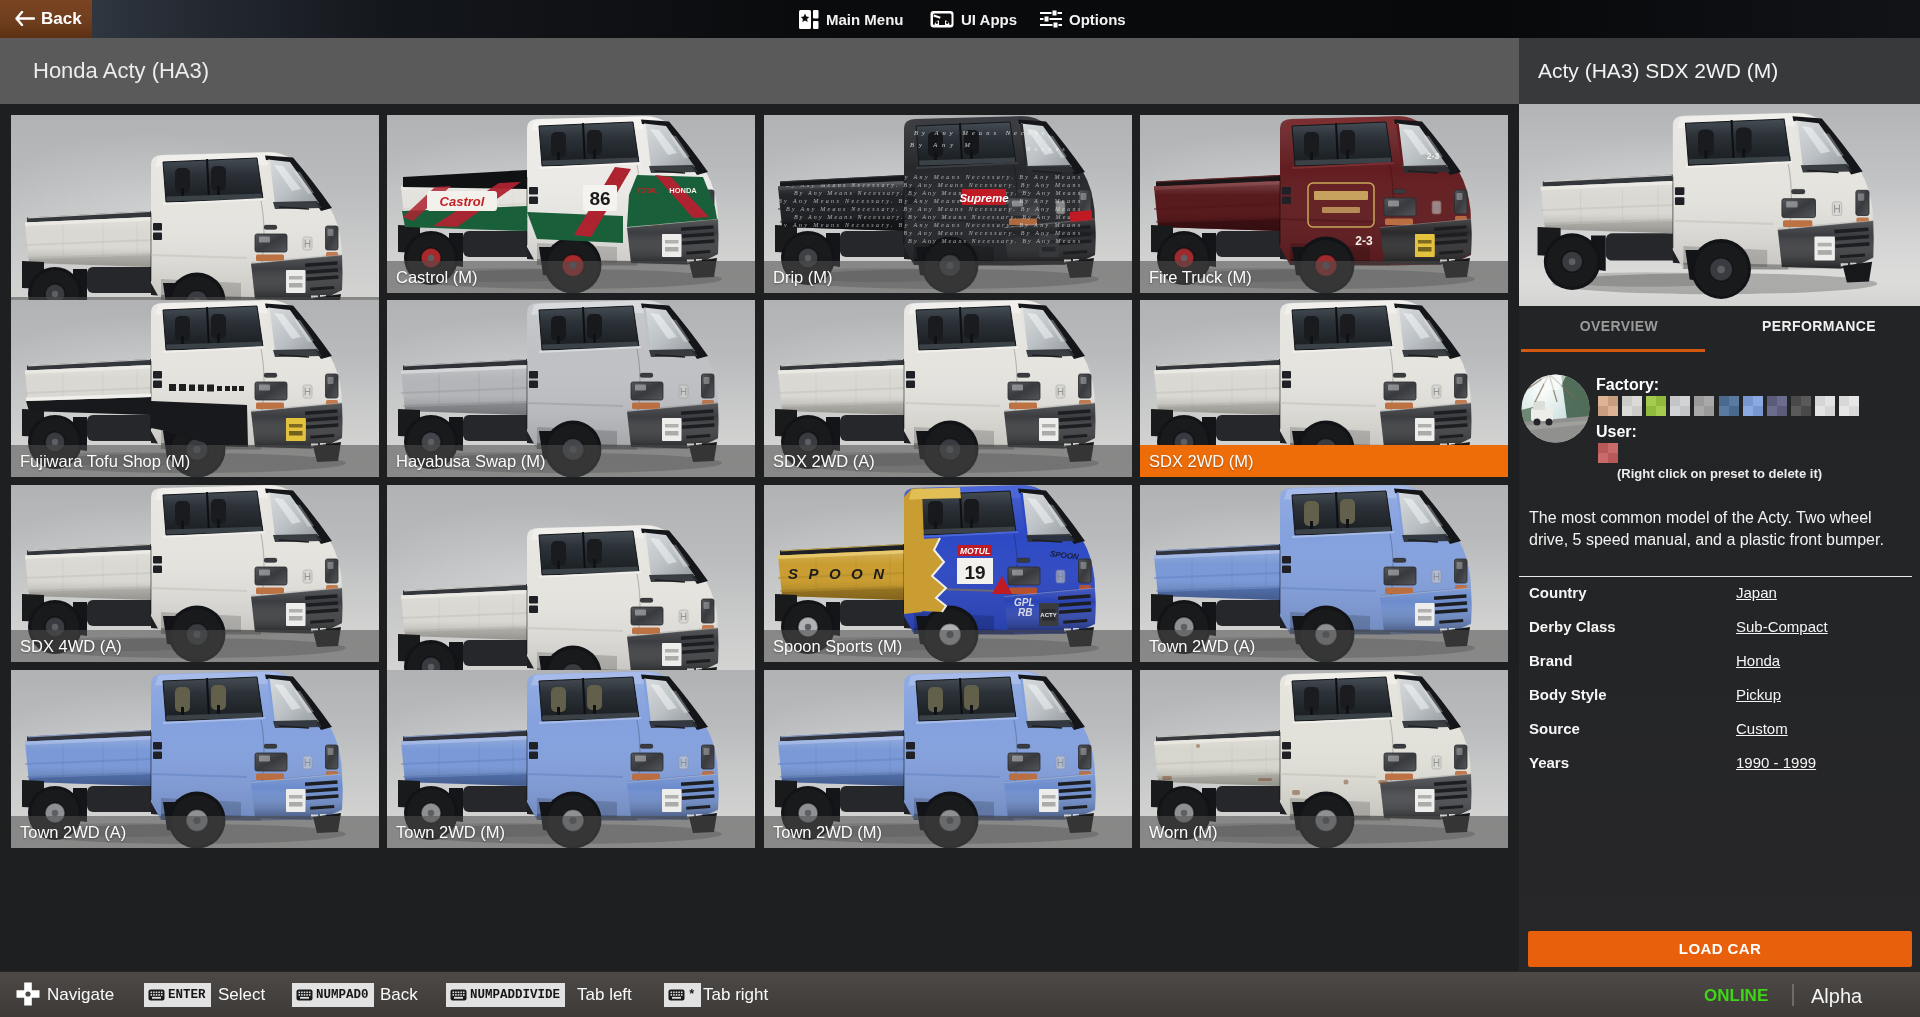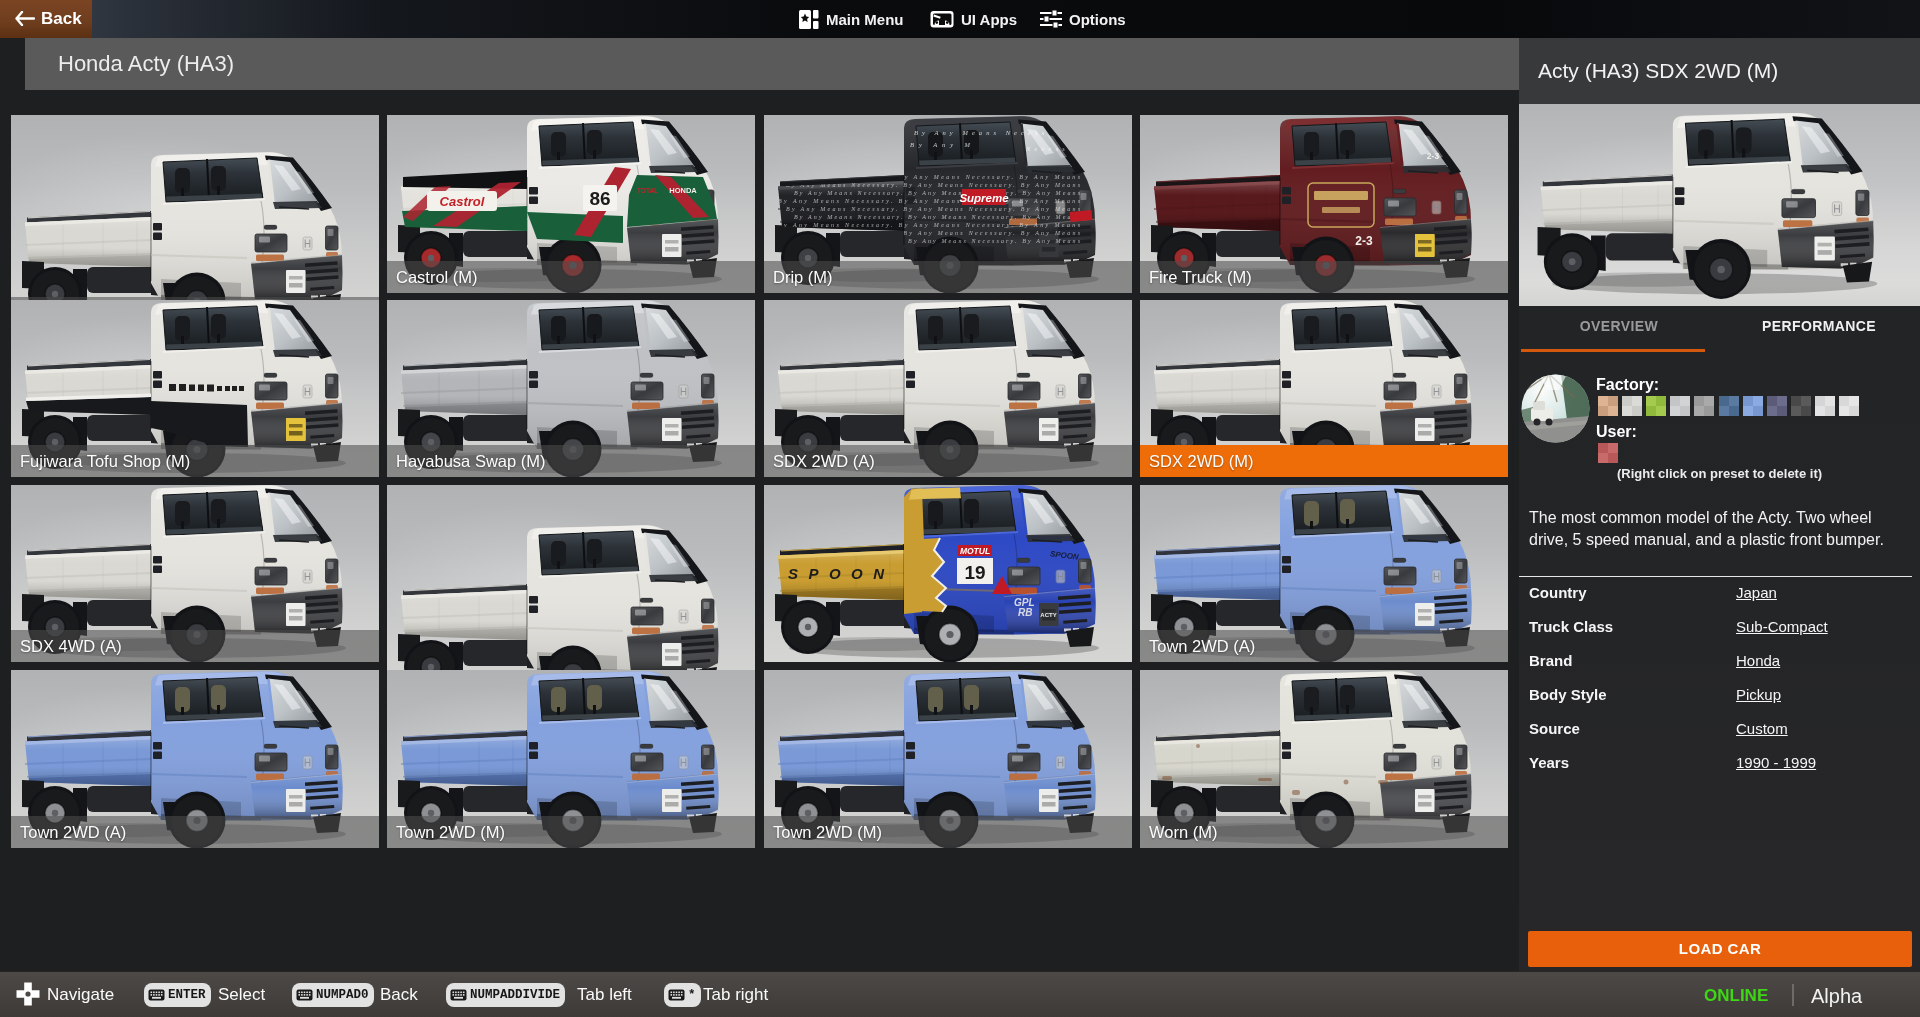--- a/index.html
+++ b/index.html
@@ -6,21 +6,21 @@
   font-family:"Liberation Sans", sans-serif; }
 #top { position:absolute; left:0; top:0; width:1920px; height:38px;
   background:linear-gradient(90deg,#3d4650 0%,#2a3039 7%,#14171c 20%,#0a0b0d 42%,#08090b 78%,#111317 100%); }
 #back { position:absolute; left:0; top:0; width:92px; height:38px; padding-left:15px;
   background:linear-gradient(180deg,#7b4423 0%,#6f3e1e 55%,#5c3013 100%);
   color:#fff; font-size:17px; font-weight:bold; line-height:38px; }
 #back span { margin-left:6px; }
 .menuitem { position:absolute; top:0; height:38px; line-height:40px; color:#f2f2f2;
   font-size:15px; font-weight:bold; white-space:nowrap; }
 .menuitem svg { margin-right:7px; }
-#hdr { position:absolute; left:0; top:38px; width:1519px; height:52px; background:#5a5a5b;margin-left:25px; }
+#hdr { position:absolute; left:0; top:38px; width:1519px; height:66px; background:#5a5a5b; }
 #hdr div { position:absolute; left:33px; top:50%; transform:translateY(-50%);
   font-size:22px; color:#ececec; }
 #phdr { position:absolute; left:1519px; top:38px; width:401px; height:66px; background:#38393b; }
 #phdr div { position:absolute; left:19px; top:50%; transform:translateY(-50%);
   font-size:21px; color:#f2f2f2; }
 .card { position:absolute; width:368px; overflow:hidden;
   background:linear-gradient(180deg,#b1b2b4 0%,#babbbd 32%,#c7c8c8 58%,#d2d2d1 82%,#d5d5d4 100%); }
 .card::before { content:""; position:absolute; inset:0;
   background:radial-gradient(ellipse 62% 48% at 38% 42%, rgba(255,255,255,.22), rgba(255,255,255,0) 70%); }
 .lab { position:absolute; left:0; right:0; bottom:0; height:32px; line-height:32px;
@@ -49,21 +49,21 @@
 .trow b { position:absolute; left:0; }
 .trow span { position:absolute; left:207px; font-weight:normal;text-decoration:underline; }
 #loadcar { position:absolute; left:9px; top:827px; width:384px; height:36px; background:#e8600c;
   border-radius:2px; color:#fff; font-size:15px; font-weight:bold; text-align:center;
   line-height:36px; letter-spacing:.4px; }
 #bottom { position:absolute; left:0; top:971px; width:1920px; height:46px;
   background:linear-gradient(180deg,#4c4946 0%,#454240 45%,#3d3a38 100%);
   border-top:1px solid rgba(0,0,0,.35); }
 .bitem { position:absolute; top:0; height:46px; line-height:46px; color:#fafafa; font-size:17px;
   white-space:nowrap; }
-.kbd { position:absolute; top:11px; height:24px; background:#e2e2e2; border-radius:8px;
+.kbd { position:absolute; top:11px; height:24px; background:#e2e2e2; border-radius:0;
   color:#161616; font-family:"Liberation Mono", monospace; font-size:12.5px; font-weight:bold;
   line-height:24px; padding:0 5px 0 24px; }
 #online { position:absolute; left:1704px; top:0; height:38px; line-height:48px; color:#3fd615;
   font-size:17px; font-weight:bold; }
 #vdiv { position:absolute; left:1792px; top:12px; width:2px; height:22px; background:#6e6c68; }
 #alpha { position:absolute; left:1811px; top:0; height:46px; line-height:48px; color:#f2f2f2;
   font-size:20px; }
 </style></head>
 <body>
 
@@ -353,20 +353,21 @@
 <rect x="194" y="61" width="34" height="11" fill="#c01a25"></rect>
 <text x="211" y="70" font-family="Liberation Sans, sans-serif" font-size="8.5" font-weight="bold" font-style="italic" fill="#fff" text-anchor="middle">MOTUL</text>
 <rect x="193" y="74" width="36" height="26" fill="#f2f1ed"></rect>
 <text x="211" y="95" font-family="Liberation Sans, sans-serif" font-size="19" font-weight="bold" fill="#1a1a1a" text-anchor="middle">19</text>
 <polygon points="238,92 248,110 228,110" fill="#c01a25"></polygon>
 <text x="250" y="122" font-family="Liberation Sans, sans-serif" font-size="10" font-weight="bold" font-style="italic" fill="#e8e8ea" opacity=".9">GPL</text>
 <text x="254" y="132" font-family="Liberation Sans, sans-serif" font-size="10" font-weight="bold" font-style="italic" fill="#e8e8ea" opacity=".9">RB</text>
 <text x="300" y="74" font-family="Liberation Sans, sans-serif" font-size="8" font-weight="bold" font-style="italic" fill="#14161a" text-anchor="middle" transform="rotate(7 300 74)" opacity=".85">SPOON</text>
 <text x="284.5" y="133" font-family="Liberation Sans, sans-serif" font-size="6" font-weight="bold" fill="#e8e8ea" text-anchor="middle">ACTY</text>
 </svg>
+    <div class="lab">Spoon Sports (M)</div>
   </div>
 <div class="card" style="left:1140px;top:485px;height:177px">
     <svg viewBox="0 0 368 178" width="368" height="178" style="position:absolute;left:0;bottom:0;--body:#84a1de;--bed:#7a99d6;--rooftop:#a6bbe9;--bedtop:#98afe1;--blow:#4e6cab;--crease:#5f7fc0;--bumper:#6c8ccd;--hub:#8e9094;--plate:#ededeb;--seat:#62604a;--int:#31343c;--sig:#b96f42">
       <use href="#kt"></use>
     </svg>
     <div class="lab">Town 2WD (A)</div>
   </div>
 <div class="card" style="left:11px;top:670px;height:178px">
     <svg viewBox="0 0 368 178" width="368" height="178" style="position:absolute;left:0;bottom:0;--body:#84a1de;--bed:#7a99d6;--rooftop:#a6bbe9;--bedtop:#98afe1;--blow:#4e6cab;--crease:#5f7fc0;--bumper:#6c8ccd;--hub:#8e9094;--plate:#ededeb;--seat:#62604a;--int:#31343c;--sig:#b96f42">
       <use href="#kt"></use>
@@ -448,21 +449,21 @@
  <div class="plabel" style="top:319px">User:</div>
  <div class="sw" style="left:79px;top:339px;background:conic-gradient(#c86a6a 25%,#b85858 0 50%,#c86a6a 0 75%,#b85858 0)"></div>
  <div id="note">(Right click on preset to delete it)</div>
  <div id="desc">The most common model of the Acty. Two wheel<br>drive, 5 speed manual, and a plastic front bumper.</div>
  <div id="sep"></div>
  <div class="trow" style="top:480px">
       <b>Country</b>
       <span>Japan</span>
     </div>
  <div class="trow" style="top:514px">
-      <b>Truck Class</b>
+      <b>Derby Class</b>
       <span>Sub-Compact</span>
     </div>
  <div class="trow" style="top:548px">
       <b>Brand</b>
       <span>Honda</span>
     </div>
  <div class="trow" style="top:582px">
       <b>Body Style</b>
       <span>Pickup</span>
     </div>

